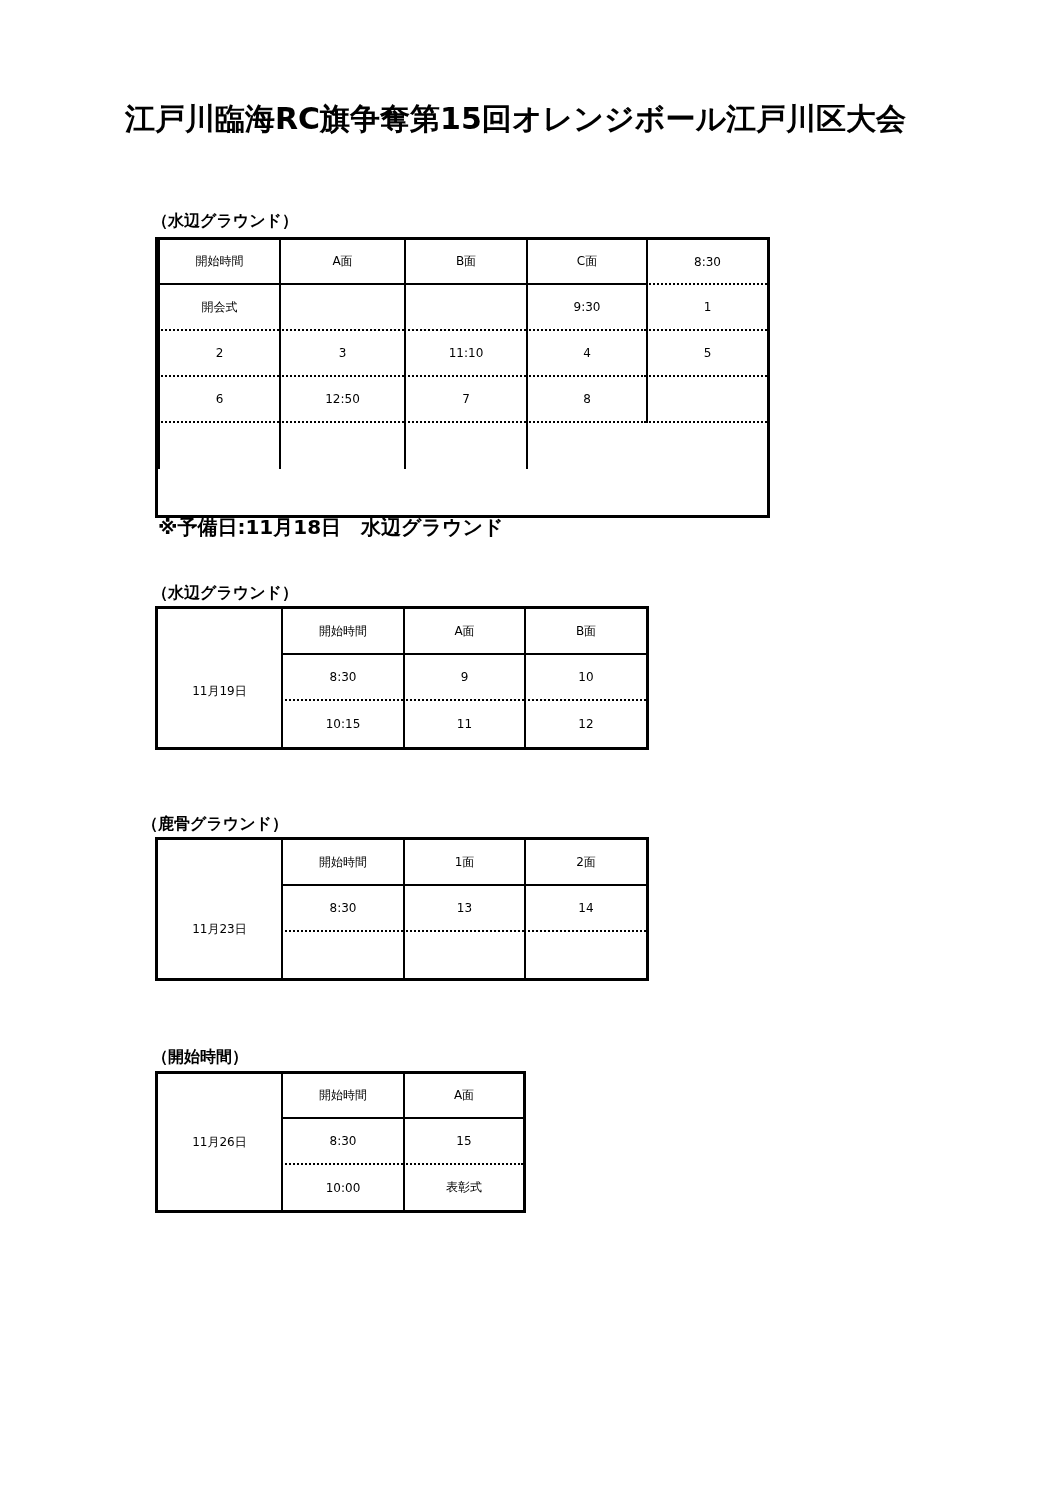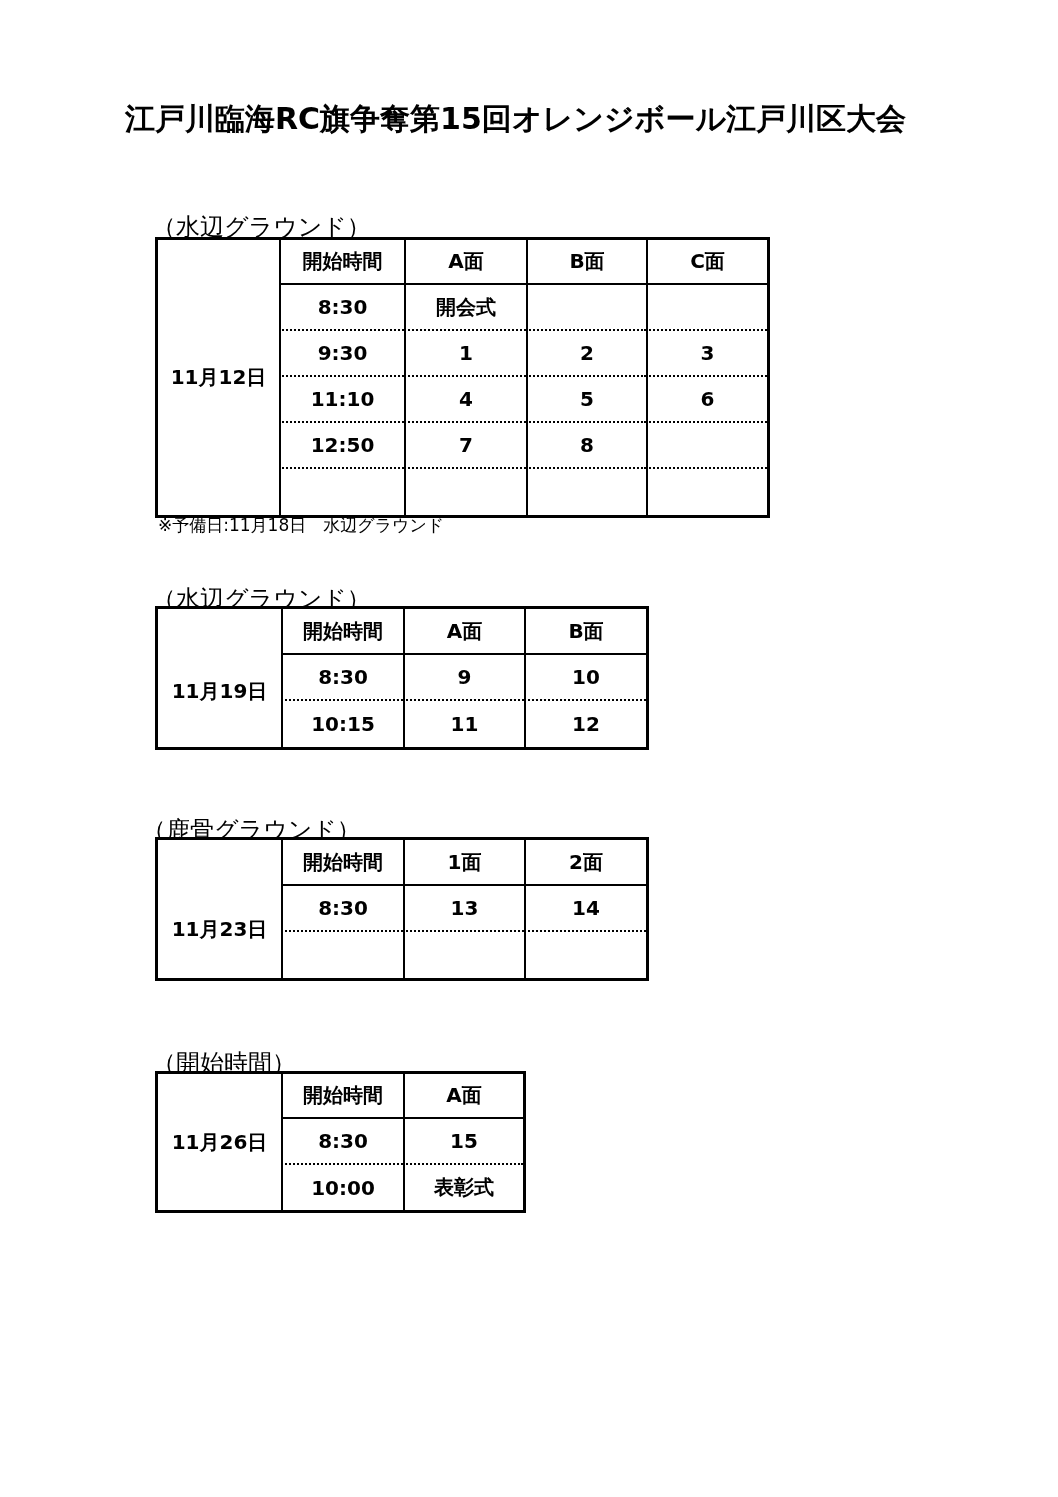--- a/index.html
+++ b/index.html
@@ -10,38 +10,38 @@
     background: #ffffff;
     font-family: "DejaVu Sans", "Liberation Sans", sans-serif;
     color: #000000;
   }
   .abs { position: absolute; white-space: nowrap; }
   #title {
     left: 125px; top: 99px;
     font-size: 30px; font-weight: bold; letter-spacing: 0px;
   }
   .venue-label {
-    font-size: 24px; font-weight: normal;
+    font-size: 16px; font-weight: bold;
   }
   .note {
-    font-size: 17px; font-weight: normal;
+    font-size: 20px; font-weight: bold;
   }
   .tbl {
     position: absolute;
     display: grid;
     border: 3px solid #000;
     background: #fff;
   }
   .c {
     border-left: 2px solid #000;
     display: flex;
     align-items: center;
     justify-content: center;
-    font-size: 20px;
-    font-weight: bold;
+    font-size: 12px;
+    font-weight: normal;
     overflow: hidden;
     box-sizing: border-box;
   }
   .date { grid-column: 1; border-left: none; }
   .h { border-bottom: 2px solid #000; }   
   .b { border-bottom: 2px dotted #000; }  
   .e { border-bottom: none; }             
 
   #t1 { left: 155px; top: 237px;
         grid-template-columns: 121px 125px 122px 120px 121px;
@@ -73,21 +73,20 @@
 </head>
 <body>
 
 <div id="page">
 
   <div id="title" class="abs">江戸川臨海RC旗争奪第15回オレンジボール江戸川区大会</div>
 
   <div id="venue1" class="abs venue-label">（水辺グラウンド）</div>
 
   <div id="t1" class="tbl">
-    <div class="c date">11月12日</div>
 
     <div class="c h">開始時間</div>
     <div class="c h">A面</div>
     <div class="c h">B面</div>
     <div class="c h">C面</div>
 
     <div class="c b">8:30</div>
     <div class="c b">開会式</div>
     <div class="c b"></div>
     <div class="c b"></div>

